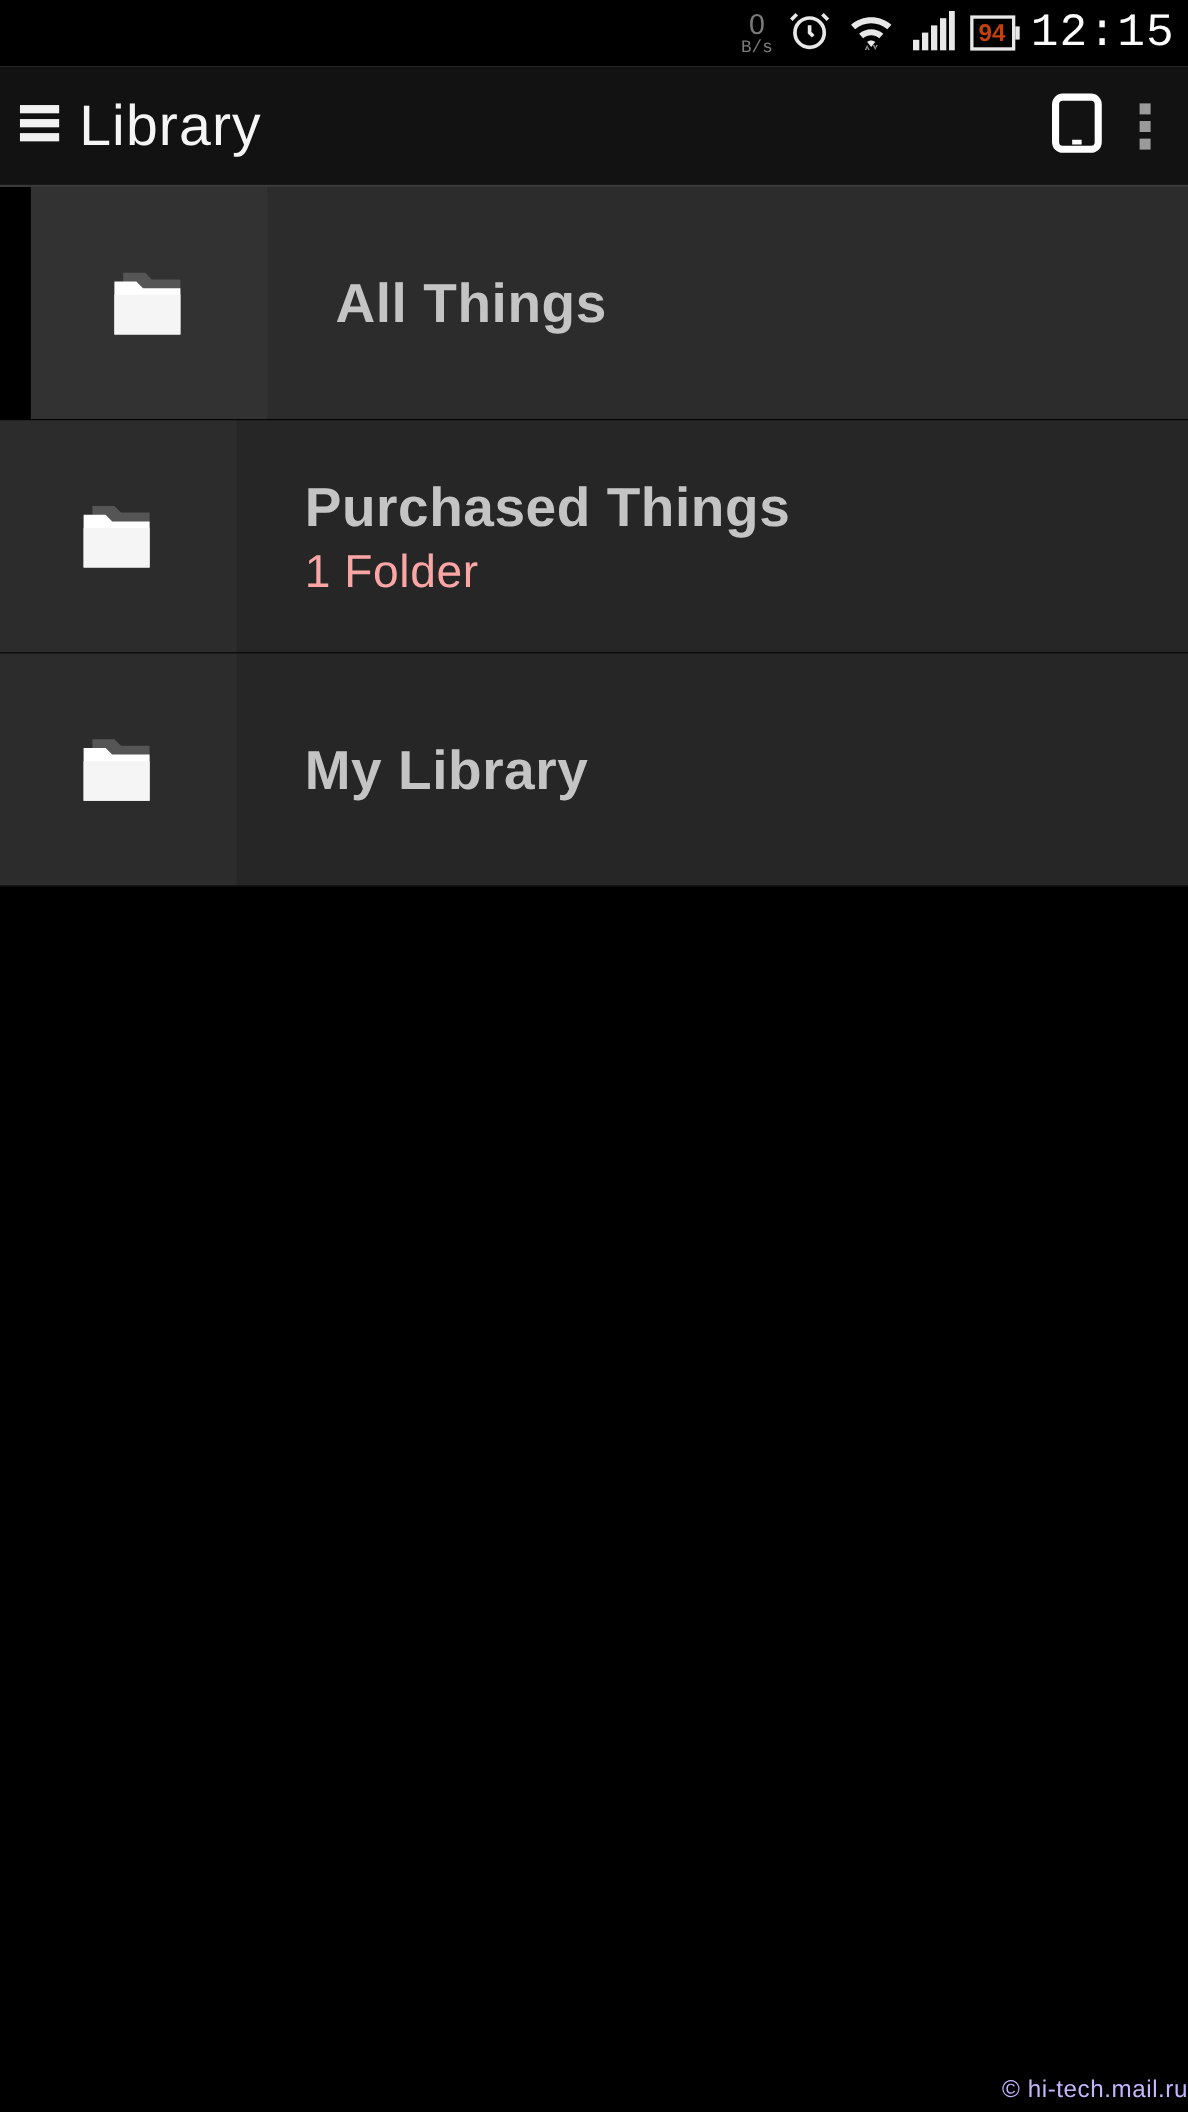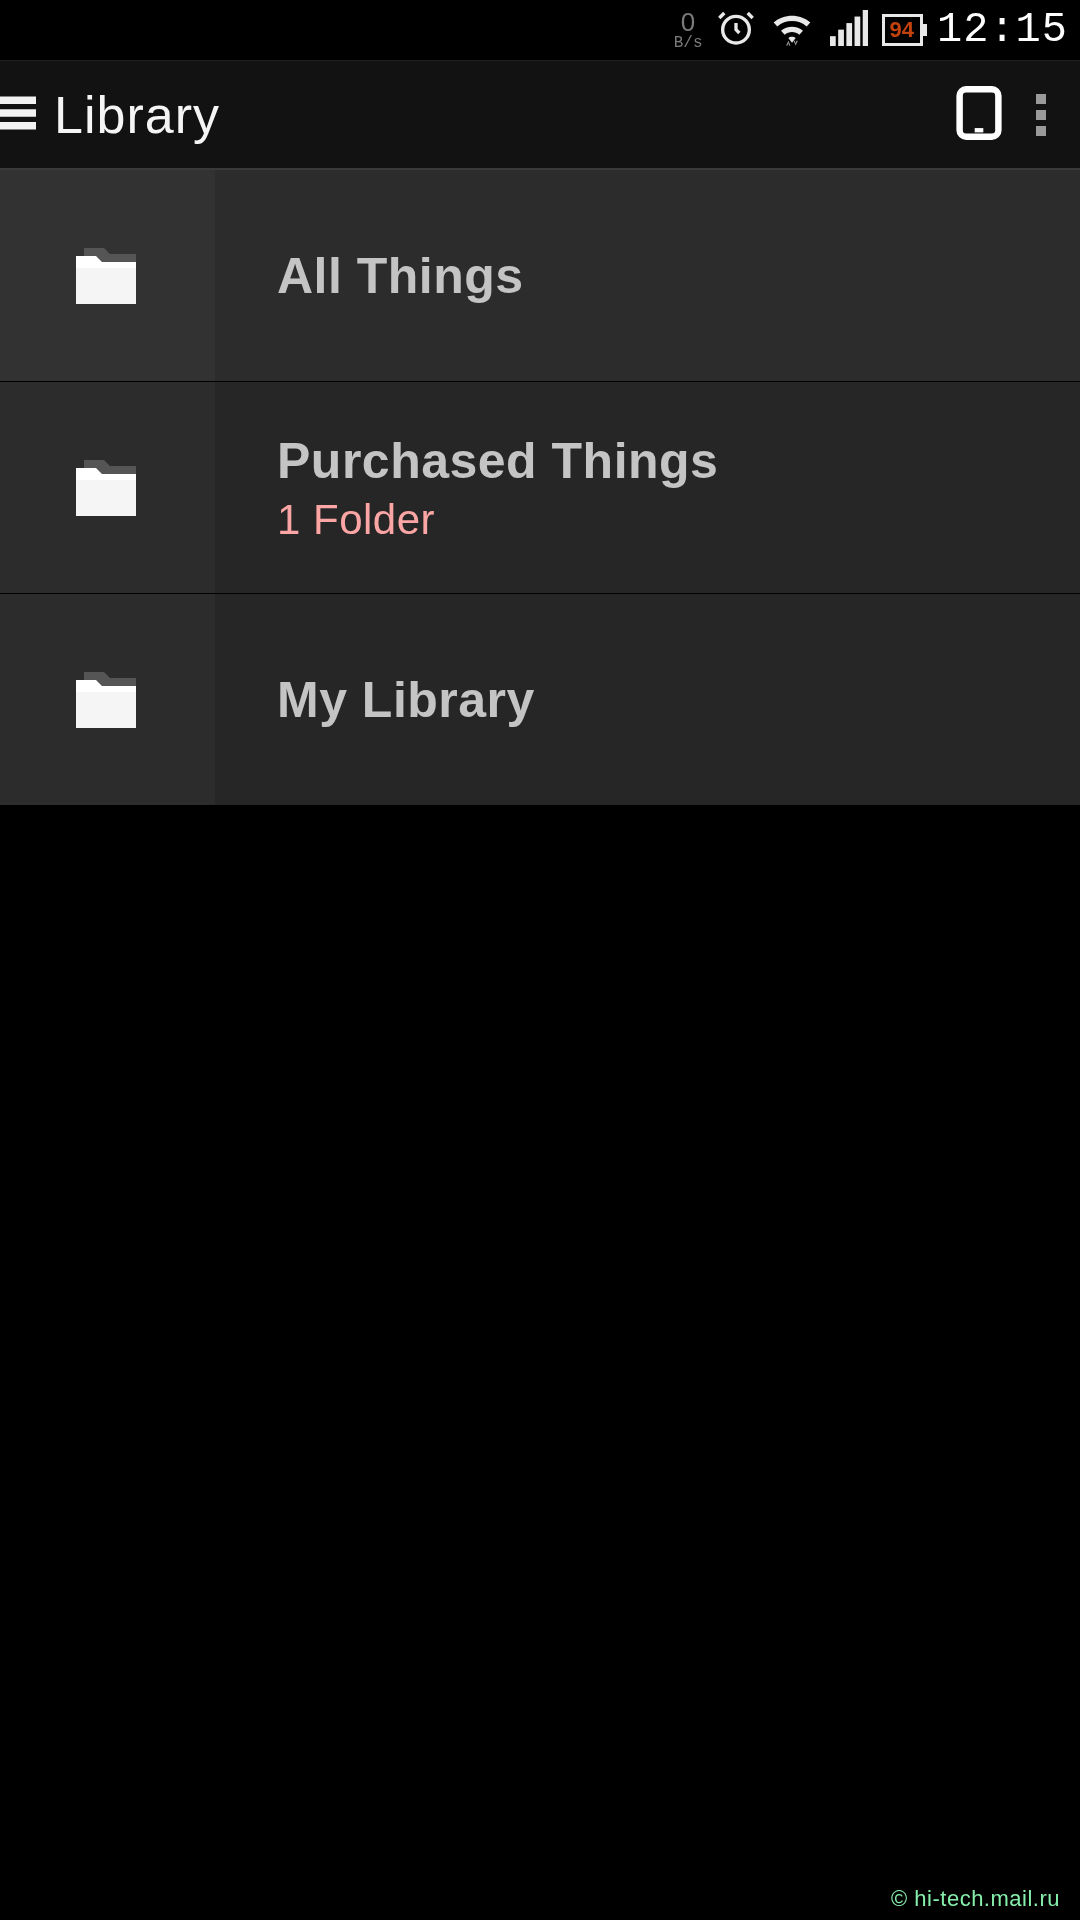--- a/index.html
+++ b/index.html
@@ -46,56 +46,56 @@
   .clock { color: #fff; font-size: 42px; letter-spacing: 1px; font-family: Liberation Mono, monospace; }
 
   
   .app-header {
     height: 110px;
     border-top: 1px solid #222;
     border-bottom: 2px solid #3a3a3a;
     background: #121212;
     display: flex;
     align-items: center;
-    padding: 0 22px 0 0;
+    padding: 0 22px 0 18px;
     gap: 18px;
   }
   .app-title { color: #f5f5f5; font-size: 52px; font-weight: 400; letter-spacing: 1px; }
   .spacer { flex: 1; }
   .overflow-dots { display: flex; flex-direction: column; gap: 6px; padding: 12px; }
   .overflow-dots span { width: 10px; height: 10px; background: #9a9a9a; }
 
   
   .list { background: #000; }
   .list-item {
     height: 212px;
     display: flex;
     align-items: center;
     border-bottom: 1px solid #000;
     background: #262626;
   }
-  .list-item:first-child { background: #2c2c2c; }
+  .list-item:first-child { background: #2c2c2c; margin-left: 28px; }
   .icon-col {
     width: 215px;
     height: 100%;
     display: flex;
     align-items: center;
     justify-content: center;
     background: rgba(255,255,255,0.03);
   }
   .text-col { padding-left: 62px; }
   .item-title { color: #c4c4c4; font-size: 50px; font-weight: 700; letter-spacing: 0.5px; }
   .item-sub { color: #fca5a5; font-size: 42px; font-weight: 400; margin-top: 6px; letter-spacing: 0.5px; }
 
   
   .watermark {
     position: absolute;
     bottom: 8px;
-    right: 20px;
-    color: #86efac;
+    right: 0;
+    color: #c4b5fd;
     font-size: 22px;
     letter-spacing: 0.5px;
   }
 </style>
 </head>
 <body>
 
 <div class="status-bar">
   <div class="net-speed">
     <div>0</div>

